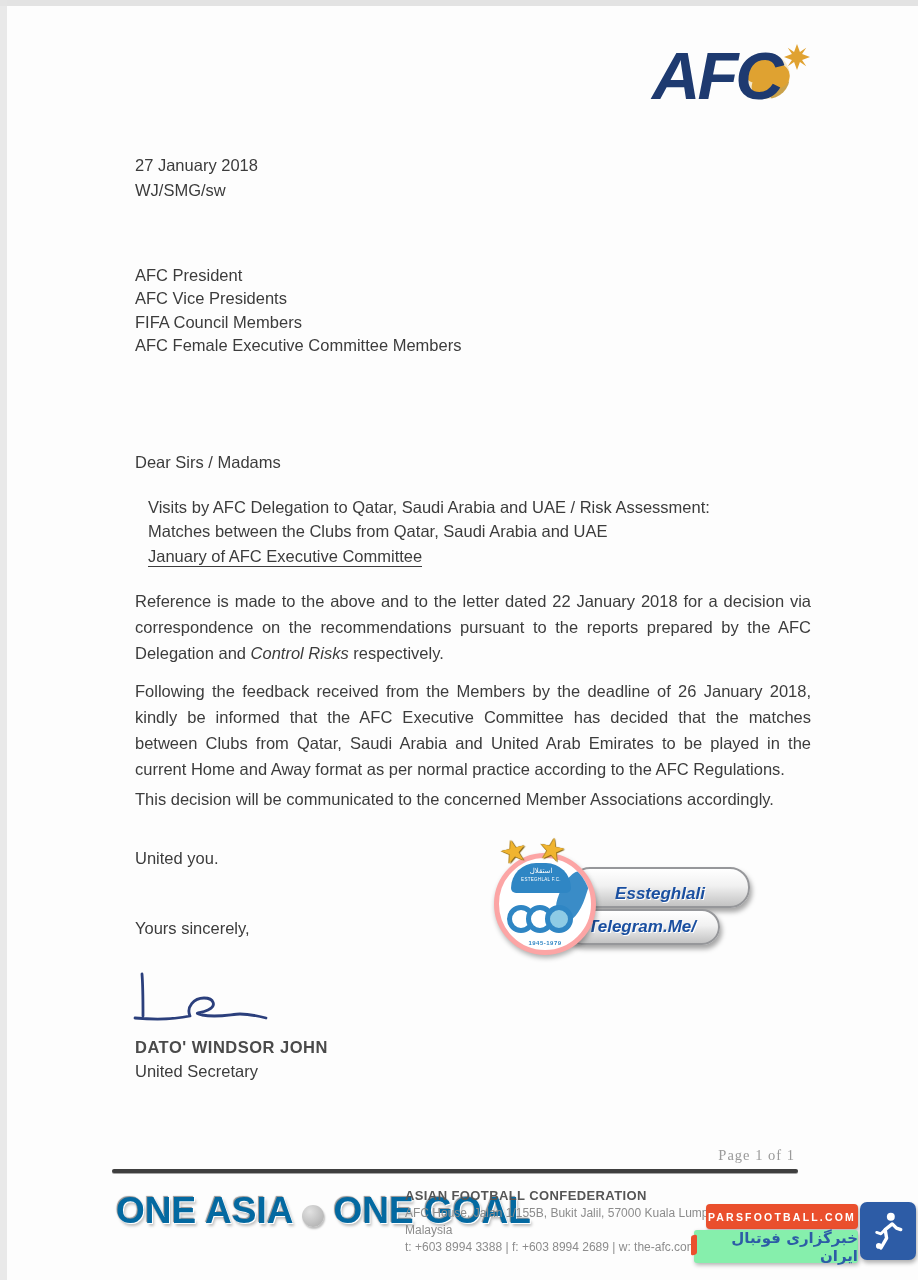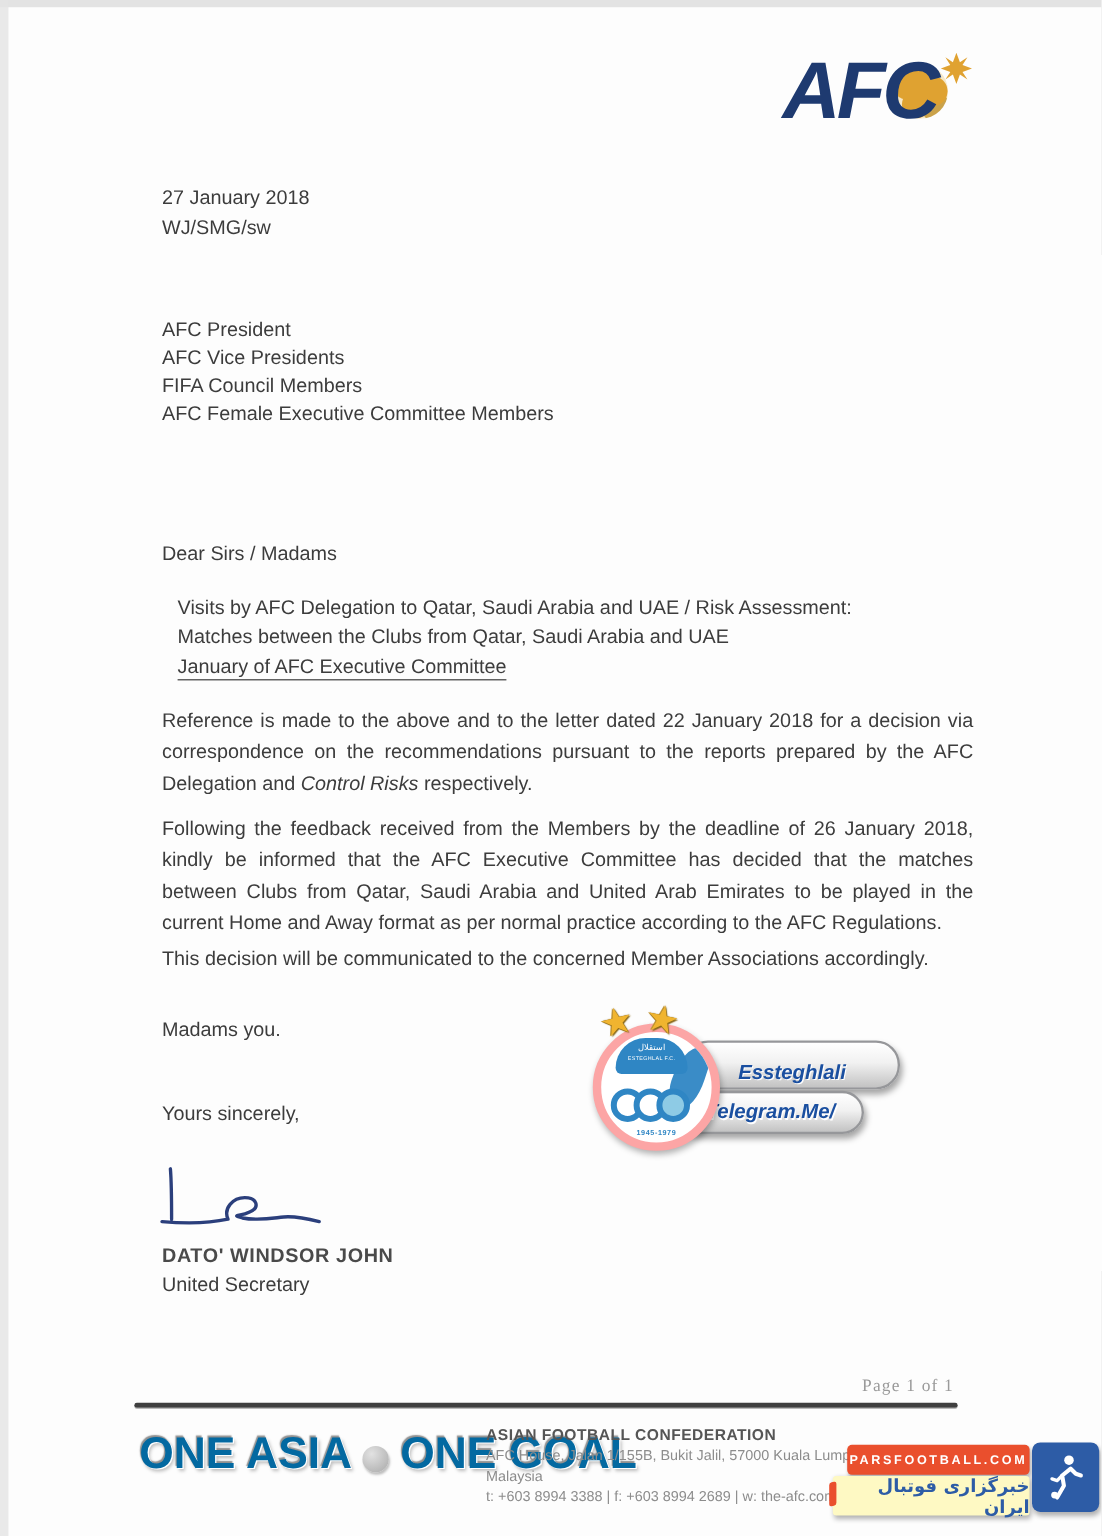--- a/index.html
+++ b/index.html
@@ -90,21 +90,21 @@
     border:2px solid #96979a; box-shadow:2px 4px 5px rgba(0,0,0,.35);
     display:flex; align-items:center; justify-content:center;
   }
   .est-pill1 { left:76px; top:18px; width:176px; height:37px; }
   .est-pill2 { left:70px; top:60px; width:152px; height:32px; }
   .est-pill-text { font-weight:bold; font-style:italic; color:#1a4fa0; text-shadow:1px 1px 0 #fff; }
   .est-pill1 .est-pill-text { font-size:17px;margin-top:12px; }
   .est-pill2 .est-pill-text { font-size:17px; }
   .est-circle {
     position:absolute; left:0; top:4px; z-index:2; width:92px; height:92px;
-    background:#fff; border:7px solid #fca5a5; border-radius:50%;
+    background:#fff; border:5px solid #fca5a5; border-radius:50%;
     box-shadow:1px 3px 5px rgba(0,0,0,.3); overflow:hidden;
   }
   .est-top {
     position:absolute; left:12px; top:5px; width:60px; height:30px;
     background:#2f86c4; border-radius:30px 30px 6px 6px;
     text-align:center; color:#fff;
   }
   .est-fa { font-family:"DejaVu Sans",sans-serif; font-size:7px; line-height:11px; display:block; margin-top:3px; }
   .est-en { font-size:4.5px; letter-spacing:.3px; display:block; line-height:6px; }
   .est-swoosh {
@@ -137,21 +137,21 @@
     display:flex; align-items:center; justify-content:center;
   }
   .pf-red {
     position:absolute; right:60px; top:4px; width:152px; height:25px;
     background:#ea4f2d; border-radius:4px; box-shadow:1px 2px 3px rgba(0,0,0,.25);
     display:flex; align-items:center; justify-content:center;
     color:#fff; font-size:10.5px; font-weight:bold; letter-spacing:2.2px;
   }
   .pf-white {
     position:absolute; right:60px; top:30px; width:164px; height:33px;
-    background:#fef9c3; border-radius:3px; box-shadow:1px 2px 4px rgba(0,0,0,.3);
+    background:#86efac; border-radius:3px; box-shadow:1px 2px 4px rgba(0,0,0,.3);
     display:flex; align-items:center; justify-content:center;
   }
   .pf-white::before {
     content:""; position:absolute; left:-3px; top:5px; width:6px; height:20px;
     background:#ea4f2d; transform:skewY(-12deg); border-radius:2px;
   }
   .pf-fa {
     font-family:"DejaVu Sans",sans-serif; direction:rtl;
     color:#2d5ca6; font-size:15px; font-weight:bold;
   }
@@ -184,21 +184,21 @@
   <div class="abs txt subject">
     <div class="s-line">Visits by AFC Delegation to Qatar, Saudi Arabia and UAE / Risk Assessment:</div>
     <div class="s-line">Matches between the Clubs from Qatar, Saudi Arabia and UAE</div>
     <div class="s-line"><span class="u">January of AFC Executive Committee</span></div>
   </div>
 
   <div class="abs txt para para1"><span>Reference is made to the above and to the letter dated 22 January 2018 for a decision via correspondence on the recommendations pursuant to the reports prepared by the AFC Delegation and </span><span class="ital">Control Risks</span><span> respectively.</span></div>
   <div class="abs txt para para2">Following the feedback received from the Members by the deadline of 26 January 2018, kindly be informed that the AFC Executive Committee has decided that the matches between Clubs from Qatar, Saudi Arabia and United Arab Emirates to be played in the current Home and Away format as per normal practice according to the AFC Regulations.</div>
   <div class="abs txt para para3">This decision will be communicated to the concerned Member Associations accordingly.</div>
 
-  <div class="abs txt thanks">Madams you.</div>
+  <div class="abs txt thanks">United you.</div>
   <div class="abs txt closing">Yours sincerely,</div>
 
   <svg class="abs signature" width="170" height="72" viewBox="0 0 170 72">
     <path d="M16 6 C17 18 17 34 17 48 M9 50 C32 52 50 51 64 48 C60 39 68 30 78 30 C88 30 91 38 82 42 C74 46 66 44 76 47 C92 50 106 46 114 46 C124 46 132 48 140 50" stroke="#2b3f7c" stroke-width="2.8" fill="none" stroke-linecap="round" stroke-linejoin="round"></path>
   </svg>
   <div class="abs txt signer-name">DATO' WINDSOR JOHN</div>
   <div class="abs txt signer-title">United Secretary</div>
 
   <div class="abs est-badge">
     <div class="est-pill est-pill1">

